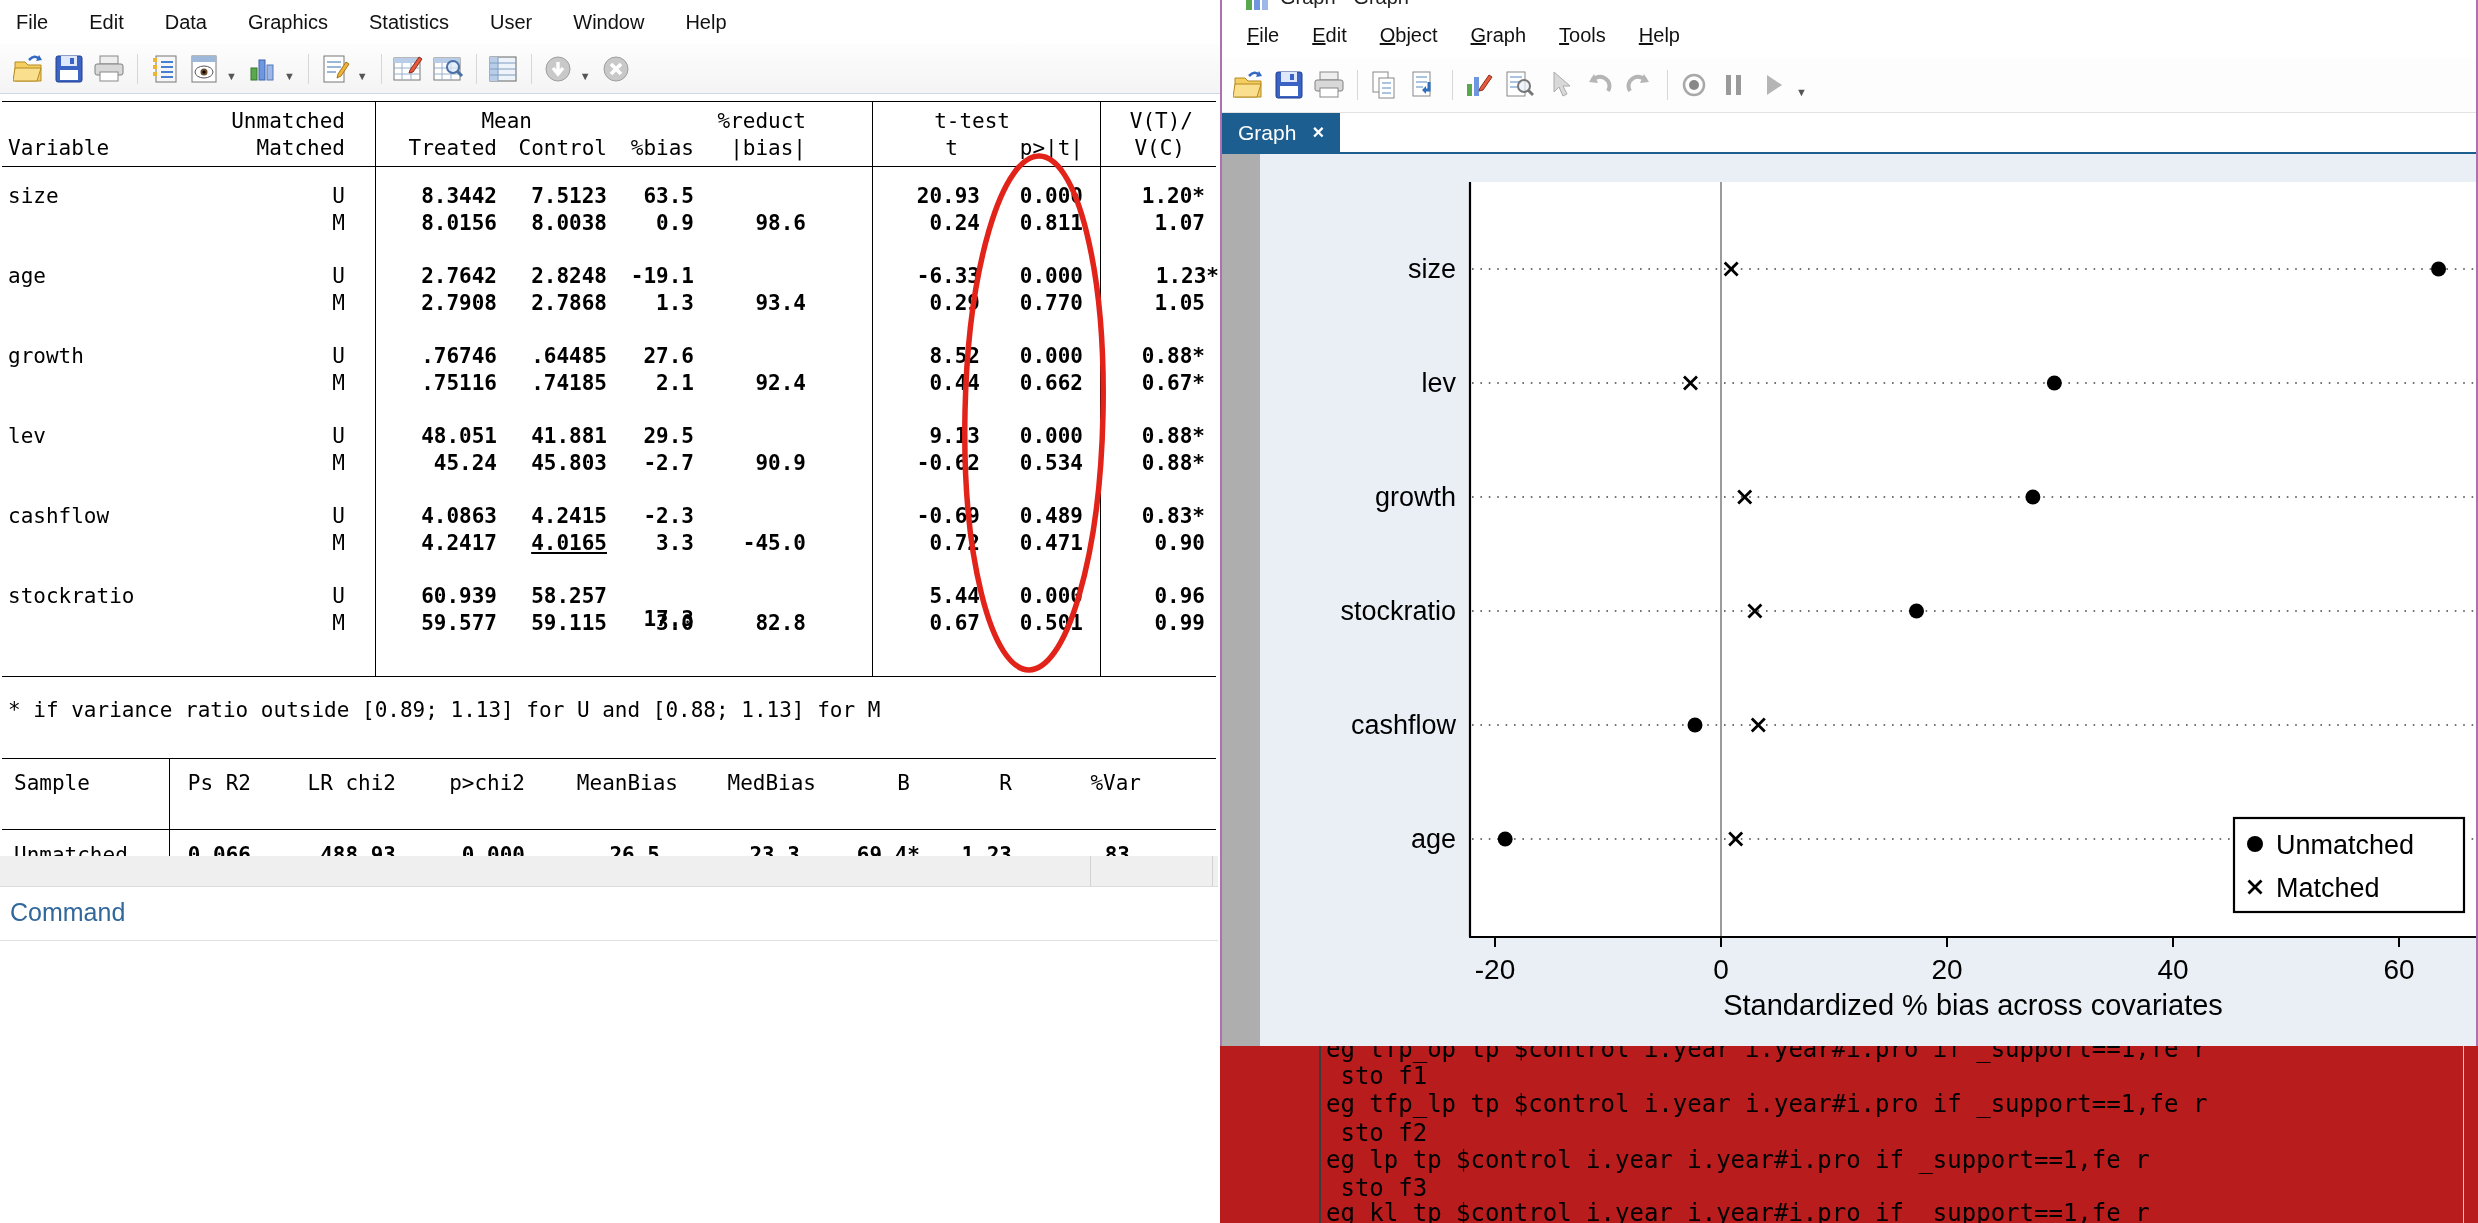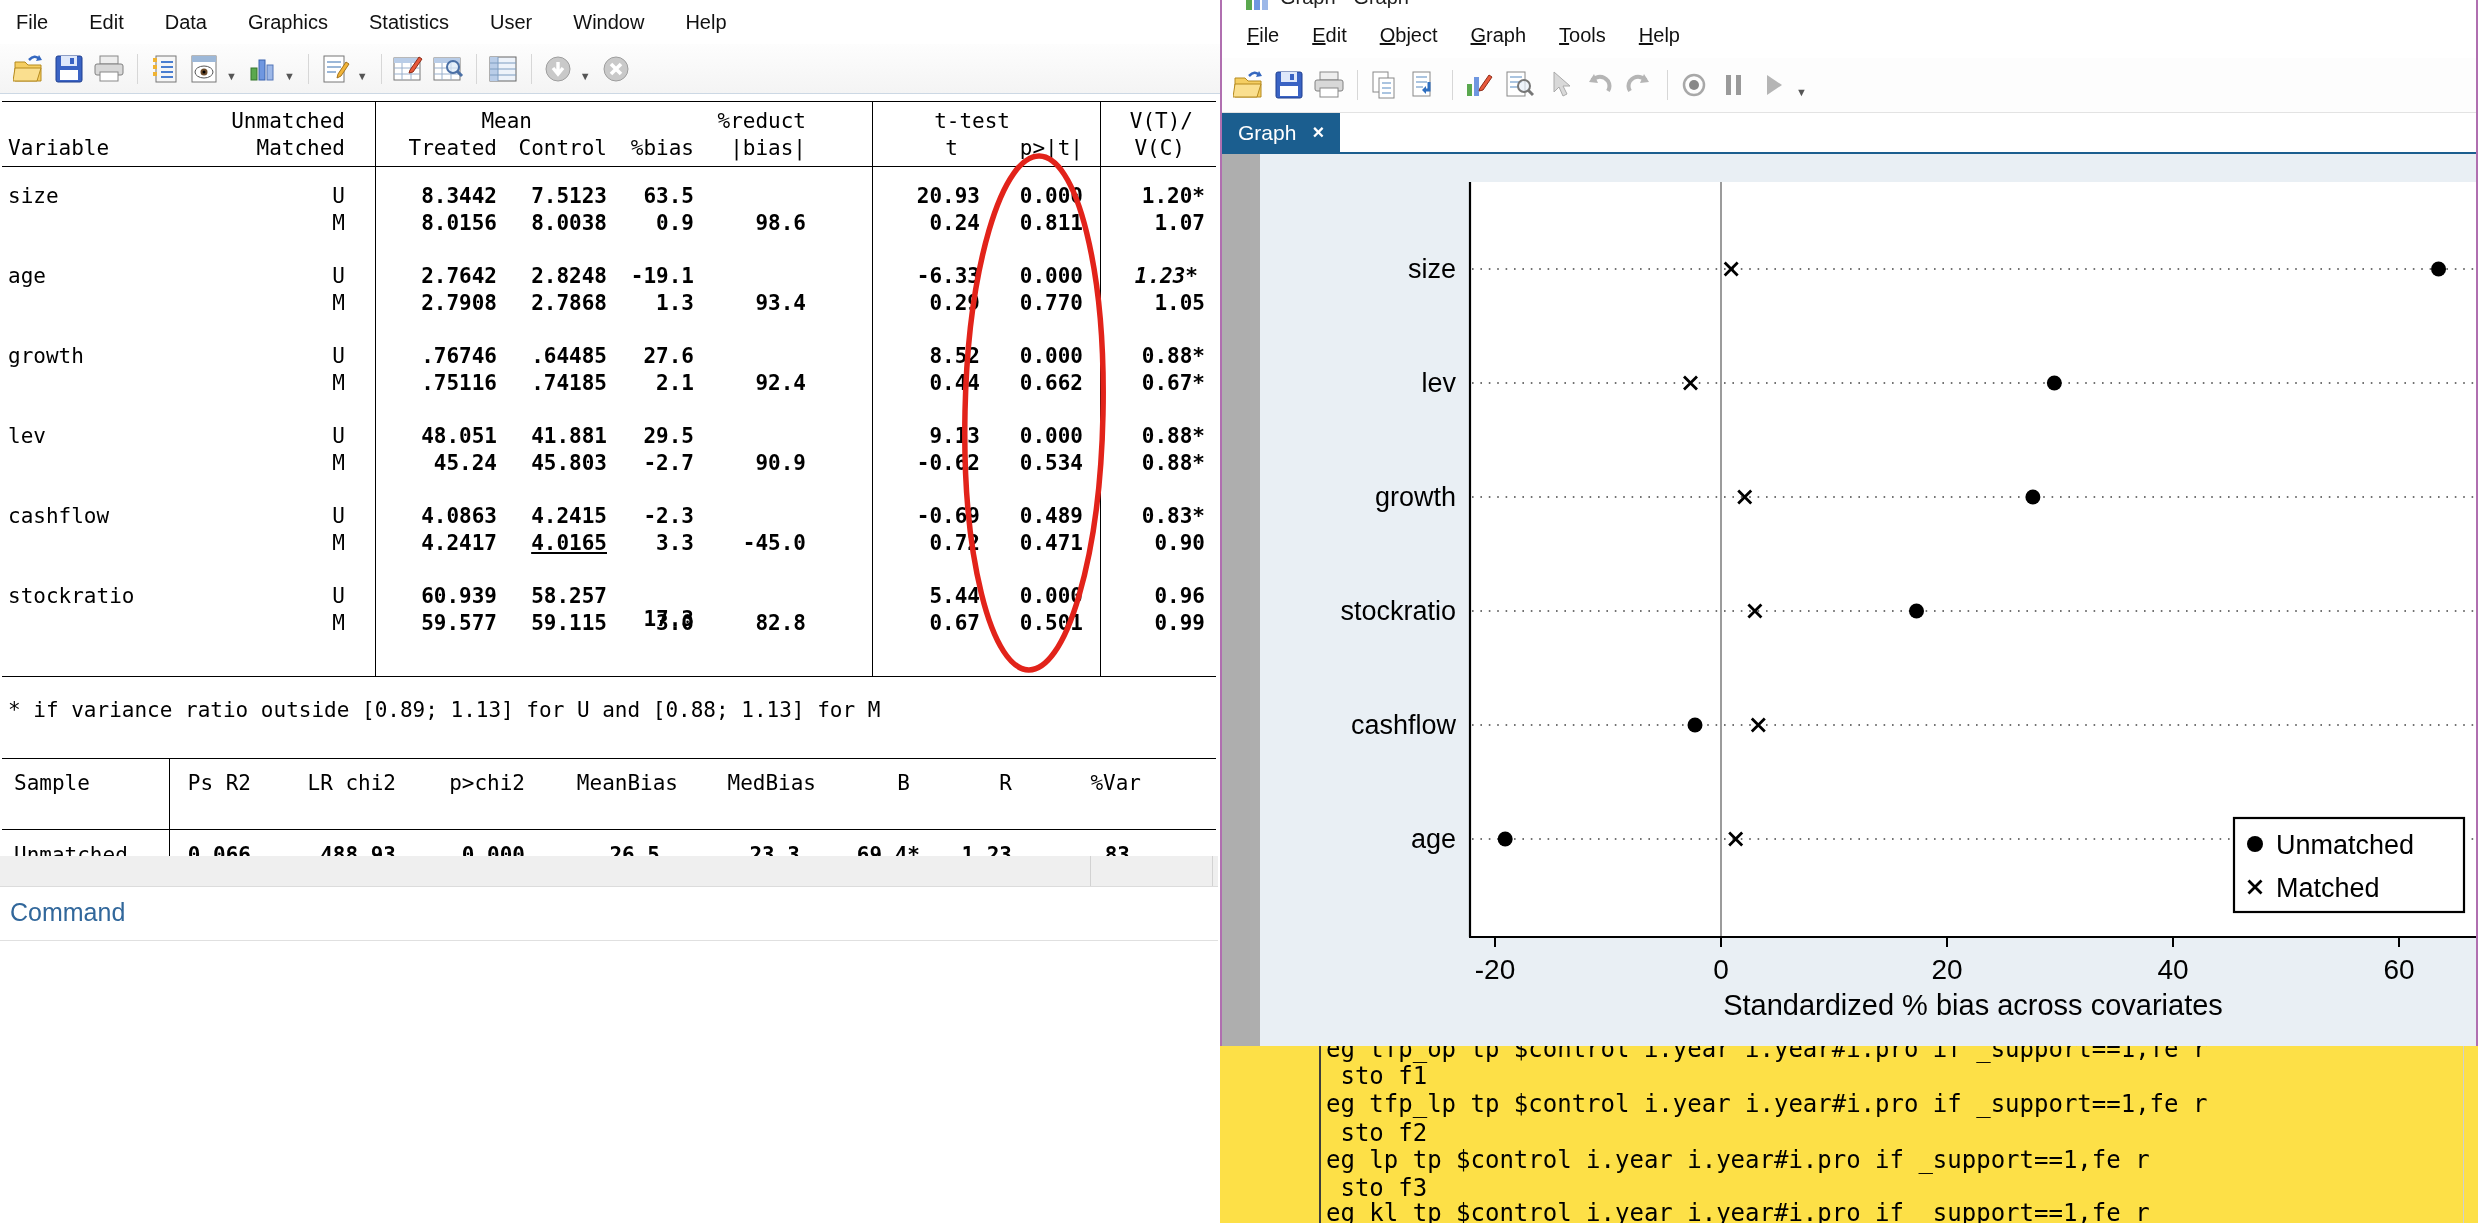--- a/index.html
+++ b/index.html
@@ -22,21 +22,21 @@
   .vline{position:absolute;width:0;border-left:1.6px solid #000;}
   
   #scrollband{left:0;top:856px;width:1218px;height:30px;background:#efefef;border-bottom:1px solid #dcdcdc;}
   .bandline{position:absolute;top:0;width:1px;height:30px;background:#d2d2d2;}
   #command-pane{left:0;top:887px;width:1218px;height:336px;background:#fff;}
   #command-label{position:absolute;left:10px;top:11px;font-size:25px;color:#31679b;}
   #command-sep{position:absolute;left:0;top:53px;width:1218px;height:1px;background:#e0e0e0;}
   
   #red-annot{left:952px;top:148px;width:170px;height:535px;pointer-events:none;z-index:6;}
   
-  #dofile-window{left:1220px;top:1046px;width:1258px;height:177px;background:#fde047;z-index:1;overflow:hidden;}
+  #dofile-window{left:1220px;top:1046px;width:1258px;height:177px;background:#b91c1c;z-index:1;overflow:hidden;}
   #dofile-gutterline{position:absolute;left:99px;top:0;width:2px;height:177px;background:#3c3c3c;}
   #dofile-rightline{position:absolute;left:1243px;top:0;width:1px;height:177px;background:#cfcfcf;}
   .dline{position:absolute;left:106px;font-family:"DejaVu Sans Mono",monospace;font-size:24px;line-height:27px;white-space:pre;color:#000;}
   
   #graph-window{left:1220px;top:0;width:1258px;height:1046px;background:#fff;z-index:3;
      border-left:2px solid #b06fb0;border-right:2px solid #b06fb0;border-bottom:2px solid #b06fb0;box-sizing:border-box;}
   #graph-titlebar{left:0;top:0;width:100%;height:12px;overflow:hidden;background:#fff;}
   #graph-title-clip{position:absolute;left:58px;top:-14px;font-size:20px;color:#222;}
   #graph-titleicon{position:absolute;left:22px;top:-14px;}
   #graph-menubar{left:0;top:12px;width:100%;height:46px;background:#fff;display:flex;align-items:center;padding-left:25px;box-sizing:border-box;}
@@ -205,21 +205,21 @@
       <div class="rcell rval" style="top: 116px; right: 240px;">0.24</div>
       <div class="rcell rval" style="top: 116px; right: 137px;">0.811</div>
       <div class="rcell rval" style="top: 116px; right: 15px;">1.07</div>
       <div class="rcell" style="top: 169px; left: 8px;">age</div>
       <div class="rcell" style="top: 169px; right: 875px;">U</div>
       <div class="rcell rval" style="top: 169px; right: 723px;">2.7642</div>
       <div class="rcell rval" style="top: 169px; right: 613px; margin-left: 45px;">2.8248</div>
       <div class="rcell rval" style="top: 169px; right: 526px;">-19.1</div>
       <div class="rcell rval" style="top: 169px; right: 240px;">-6.33</div>
       <div class="rcell rval" style="top: 169px; right: 137px;">0.000</div>
-      <div class="rcell rval" style="top: 169px; right: 22px; font-style: italic;">1.23*</div>
+      <div class="rcell rval" style="top: 169px; right: 1px;">1.23*</div>
       <div class="rcell" style="top: 196px; right: 875px;">M</div>
       <div class="rcell rval" style="top: 196px; right: 723px;">2.7908</div>
       <div class="rcell rval" style="top: 196px; right: 613px;">2.7868</div>
       <div class="rcell rval" style="top: 196px; right: 526px;">1.3</div>
       <div class="rcell rval" style="top: 196px; right: 414px;">93.4</div>
       <div class="rcell rval" style="top: 196px; right: 240px;">0.29</div>
       <div class="rcell rval" style="top: 196px; right: 137px;">0.770</div>
       <div class="rcell rval" style="top: 196px; right: 15px;">1.05</div>
       <div class="rcell" style="top: 249px; left: 8px;">growth</div>
       <div class="rcell" style="top: 249px; right: 875px;">U</div>

